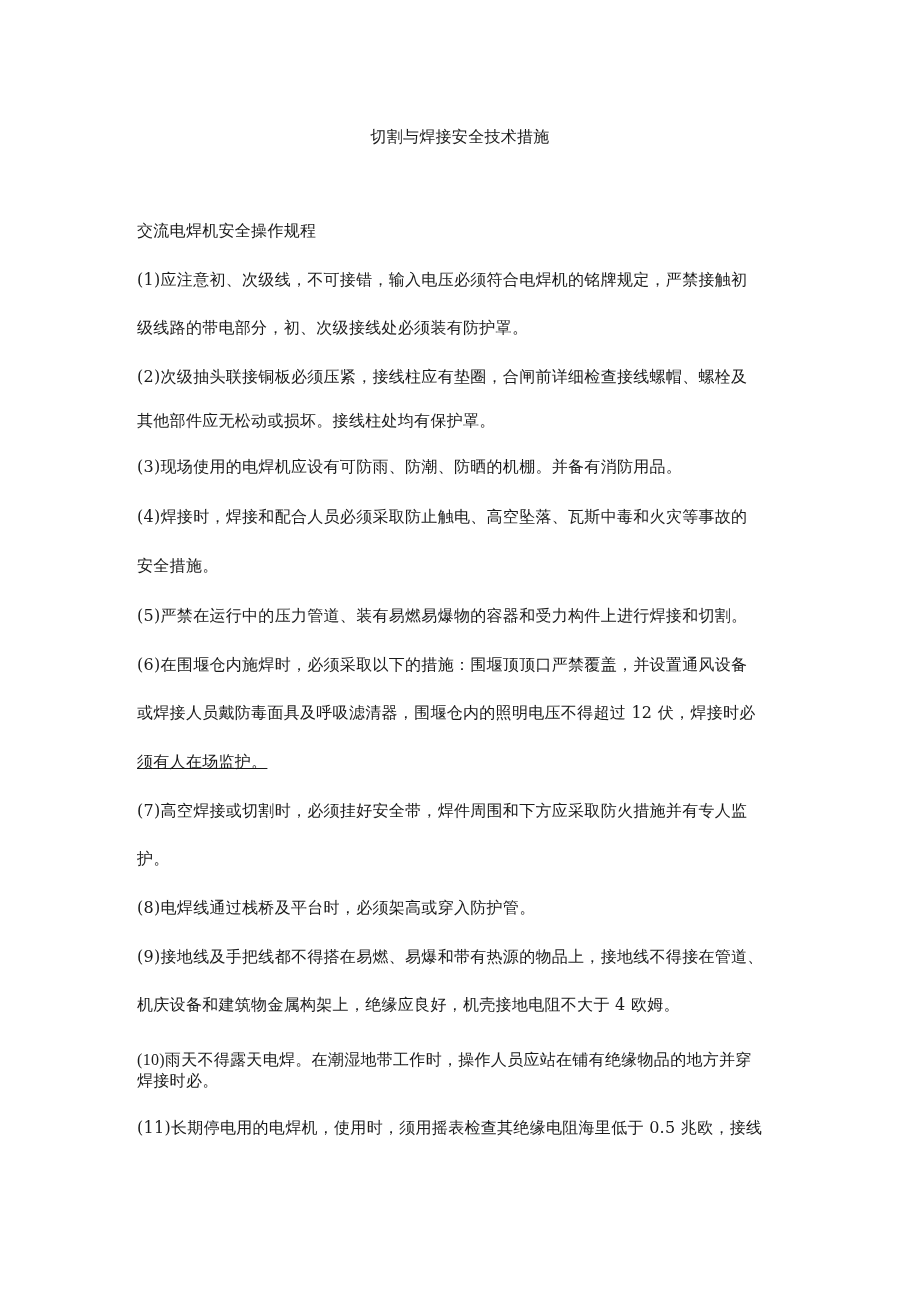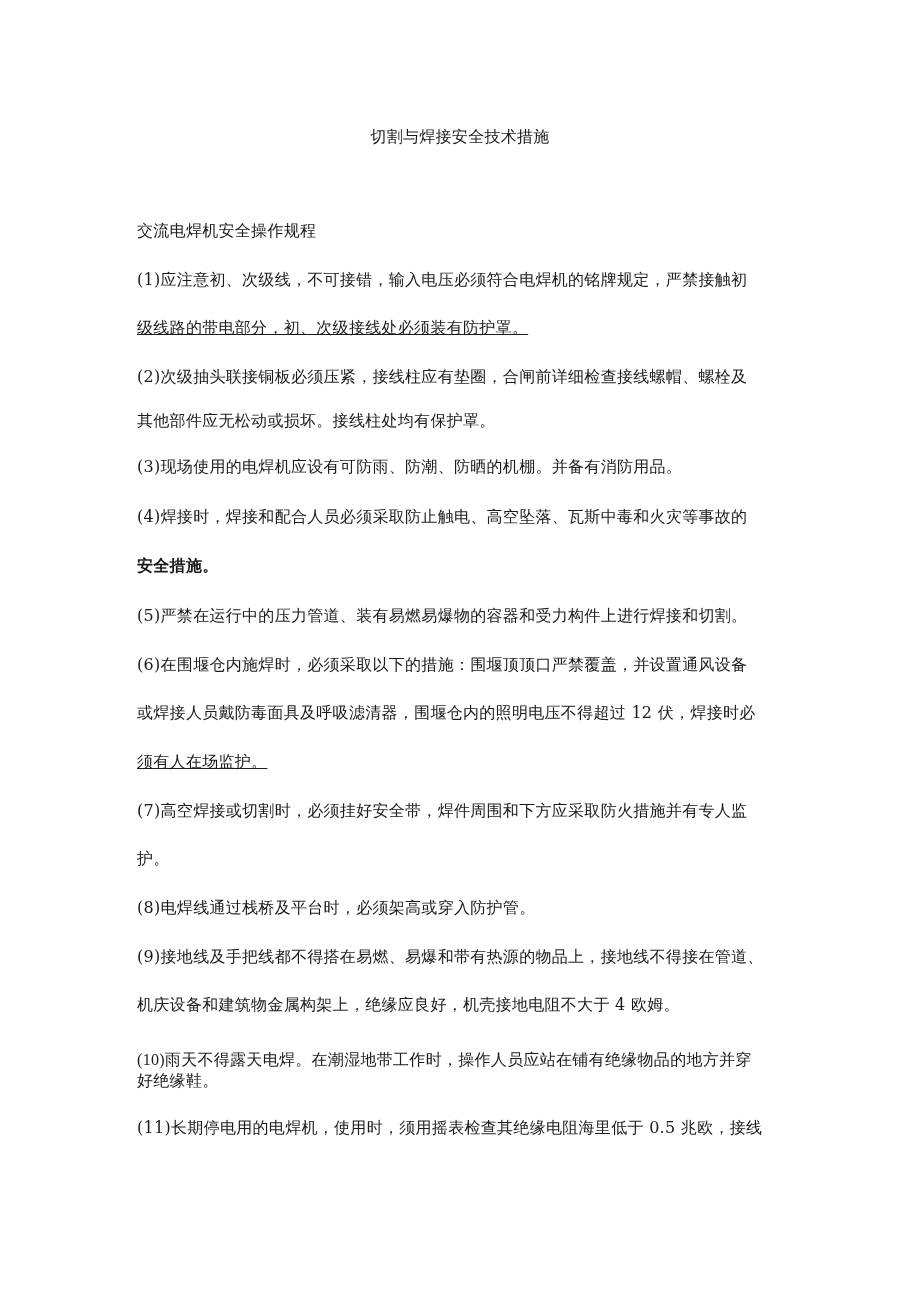--- a/index.html
+++ b/index.html
@@ -10,32 +10,32 @@
     .title { left: 0; width: 920px; text-align: center; }
   </style>
 </head>
 <body>
 
 <div class="page">
   <div class="line title" style="top:127px">切割与焊接安全技术措施</div>
   <div class="line" style="top:221px">交流电焊机安全操作规程</div>
   <div id="lines">
       <div class="line" style="top: 270px;">(1)应注意初、次级线，不可接错，输入电压必须符合电焊机的铭牌规定，严禁接触初</div>
-      <div class="line" style="top: 318px; text-decoration: underline;">级线路的带电部分，初、次级接线处必须装有防护罩。</div>
+      <div class="line" style="top: 318px;">级线路的带电部分，初、次级接线处必须装有防护罩。</div>
       <div class="line" style="top: 367px;">(2)次级抽头联接铜板必须压紧，接线柱应有垫圈，合闸前详细检查接线螺帽、螺栓及</div>
       <div class="line" style="top: 411px;">其他部件应无松动或损坏。接线柱处均有保护罩。</div>
       <div class="line" style="top: 457px;">(3)现场使用的电焊机应设有可防雨、防潮、防晒的机棚。并备有消防用品。</div>
       <div class="line" style="top: 507px;">(4)焊接时，焊接和配合人员必须采取防止触电、高空坠落、瓦斯中毒和火灾等事故的</div>
-      <div class="line" style="top: 556px; font-weight: bold;">安全措施。</div>
+      <div class="line" style="top: 556px;">安全措施。</div>
       <div class="line" style="top: 606px;">(5)严禁在运行中的压力管道、装有易燃易爆物的容器和受力构件上进行焊接和切割。</div>
       <div class="line" style="top: 655px;">(6)在围堰仓内施焊时，必须采取以下的措施：围堰顶顶口严禁覆盖，并设置通风设备</div>
       <div class="line" style="top: 703px;">或焊接人员戴防毒面具及呼吸滤清器，围堰仓内的照明电压不得超过 12 伏，焊接时必</div>
       <div class="line" style="top: 752px; text-decoration: underline;">须有人在场监护。</div>
       <div class="line" style="top: 801px;">(7)高空焊接或切割时，必须挂好安全带，焊件周围和下方应采取防火措施并有专人监</div>
       <div class="line" style="top: 849px;">护。</div>
       <div class="line" style="top: 898px; text-align: right;">(8)电焊线通过栈桥及平台时，必须架高或穿入防护管。</div>
       <div class="line" style="top: 947px;">(9)接地线及手把线都不得搭在易燃、易爆和带有热源的物品上，接地线不得接在管道、</div>
       <div class="line" style="top: 995px;">机庆设备和建筑物金属构架上，绝缘应良好，机壳接地电阻不大于 4 欧姆。</div>
       <div class="line" style="top: 1050px; font-family: Liberation Serif, serif;">(10)雨天不得露天电焊。在潮湿地带工作时，操作人员应站在铺有绝缘物品的地方并穿</div>
-      <div class="line" style="top: 1071px;">好绝缘鞋。</div>
+      <div class="line" style="top: 1071px;">焊接时必。</div>
       <div class="line" style="top: 1118px;">(11)长期停电用的电焊机，使用时，须用摇表检查其绝缘电阻海里低于 0.5 兆欧，接线</div>
     </div>
 </div>
 
 </body></html>

